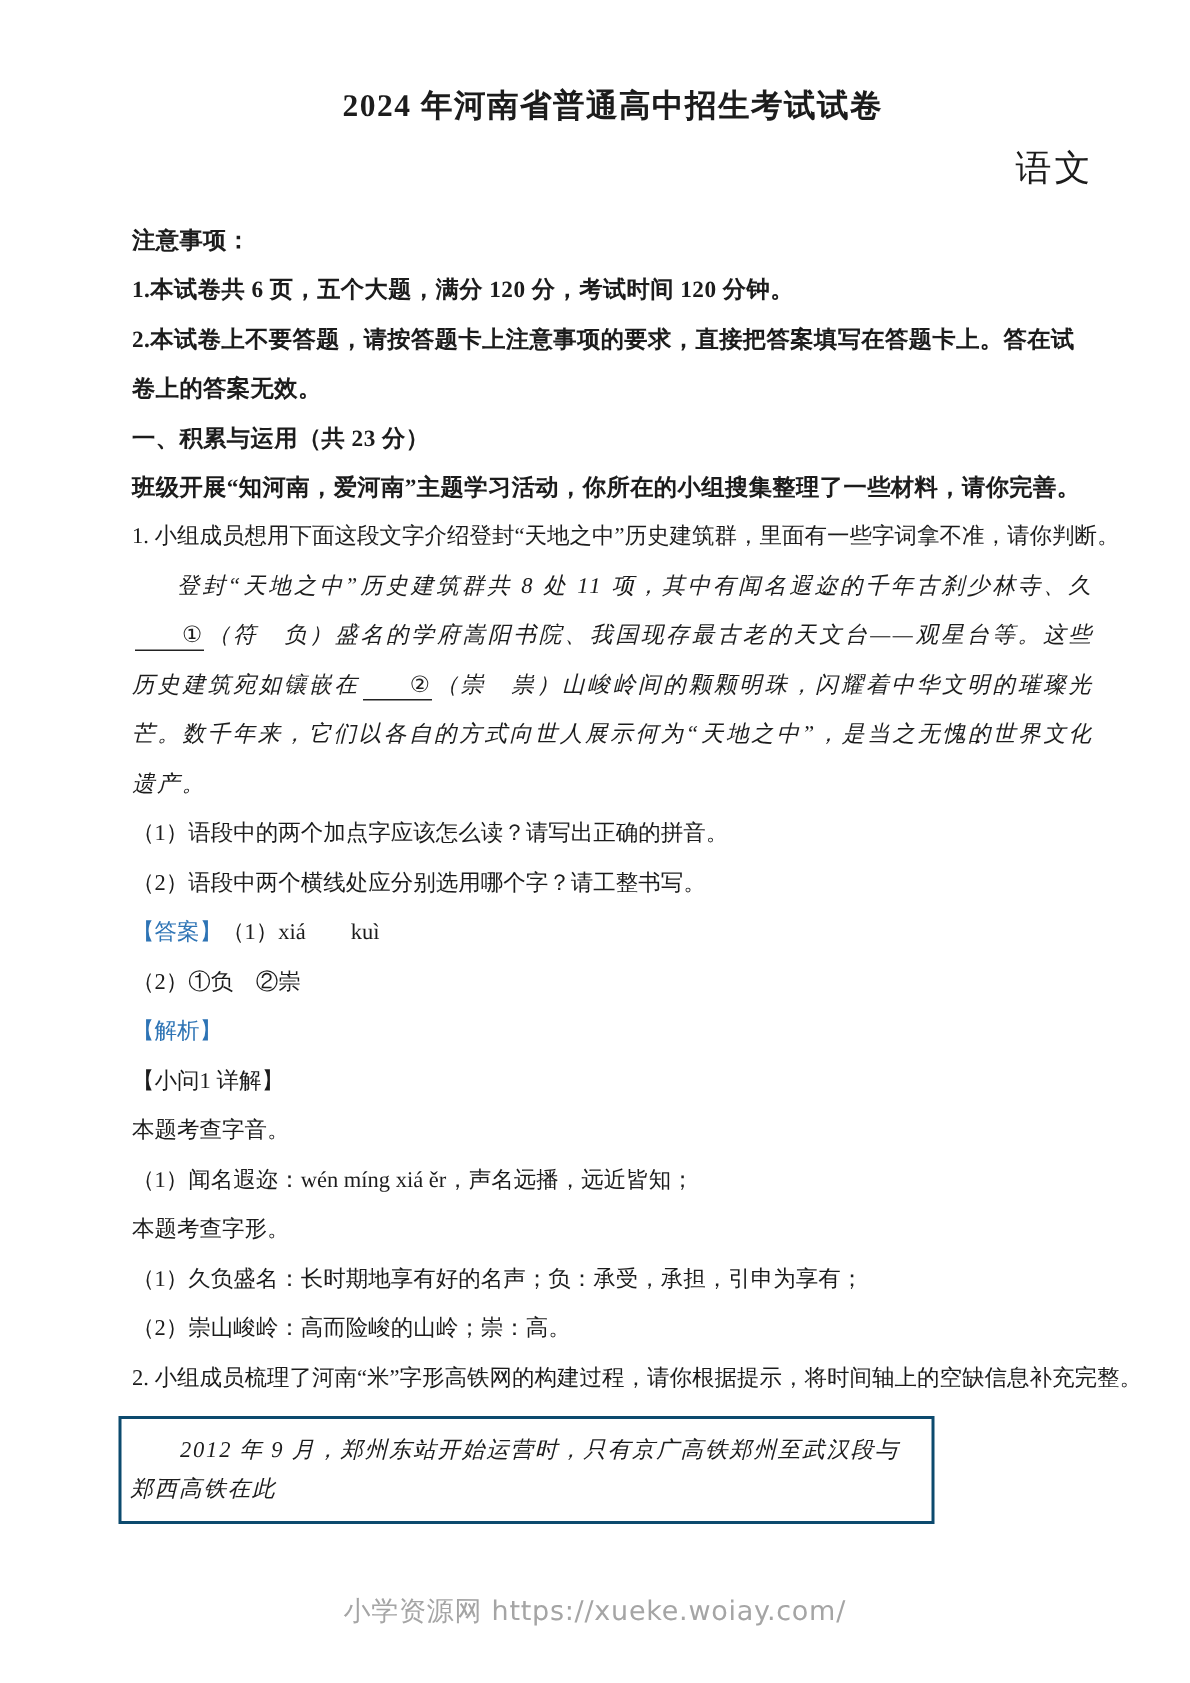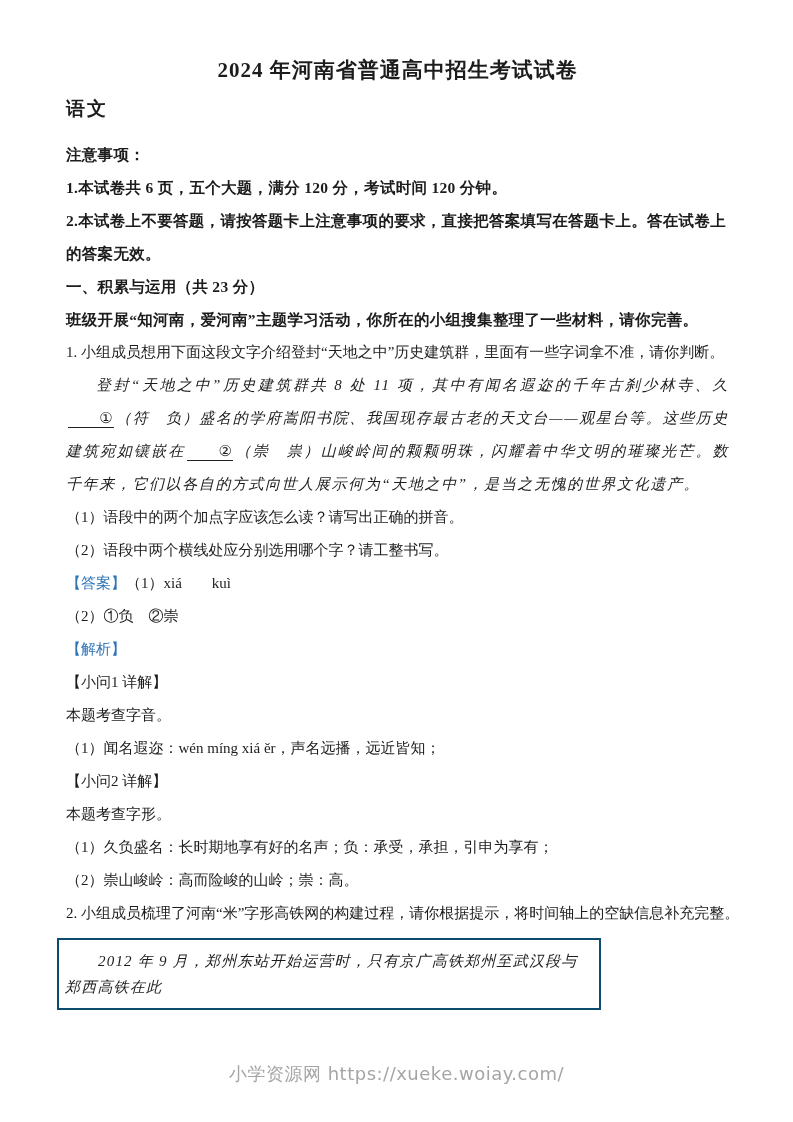--- a/index.html
+++ b/index.html
@@ -1,22 +1,22 @@
 <!DOCTYPE html>
 <html><head>
 <meta charset="utf-8">
 <style>
   html,body { margin:0; padding:0; background:#ffffff; }
   .page {
     position:relative; width:793px; height:1122px; background:#ffffff;
     font-family:"Liberation Serif", serif; color:#1c1c1c; overflow:hidden;
   }
-  .content { padding:56px 64px 0 66px; }
+  .content { padding:56px 64px 0 66px;margin-left:22px; }
   .title { margin:0; text-align:center; font-size:21px; font-weight:700; letter-spacing:1px; }
-  .subject { margin:12px 0 0; text-align:left; font-size:19px; font-weight:700; letter-spacing:2px; }
+  .subject { margin:12px 0 0; text-align:right; font-size:24px; font-weight:400; letter-spacing:2px; }
   .doc { margin-top:16px; }
   .doc p { margin:0; font-size:15px; line-height:33px; }
   .doc p.b { font-weight:700; font-size:15.5px; letter-spacing:0.3px; }
   .nowrap { white-space:nowrap; }
   .passage {
     font-style:italic; text-align:justify; letter-spacing:1.6px;
     font-size:15px; line-height:32px; text-indent:2em; margin:0;
   }
   .dotted { position:relative; }
   .dotted::after {
@@ -69,21 +69,20 @@
 
       <p><span class="blue">【答案】</span><span>（1）xiá　　kuì</span></p>
       <p>（2）①负　②崇</p>
 
       <p class="blue">【解析】</p>
 
       <p>【小问1 详解】</p>
       <p>本题考查字音。</p>
       <p>（1）闻名遐迩：wén míng xiá ěr，声名远播，远近皆知；</p>
 
-      <p>【小问2 详解】</p>
       <p>本题考查字形。</p>
       <p>（1）久负盛名：长时期地享有好的名声；负：承受，承担，引申为享有；</p>
       <p>（2）崇山峻岭：高而险峻的山岭；崇：高。</p>
 
       <p class="nowrap">2. 小组成员梳理了河南“米”字形高铁网的构建过程，请你根据提示，将时间轴上的空缺信息补充完整。</p>
 
       <div class="qbox">
         <p>2012 年 9 月，郑州东站开始运营时，只有京广高铁郑州至武汉段与郑西高铁在此</p>
       </div>
     </div>

